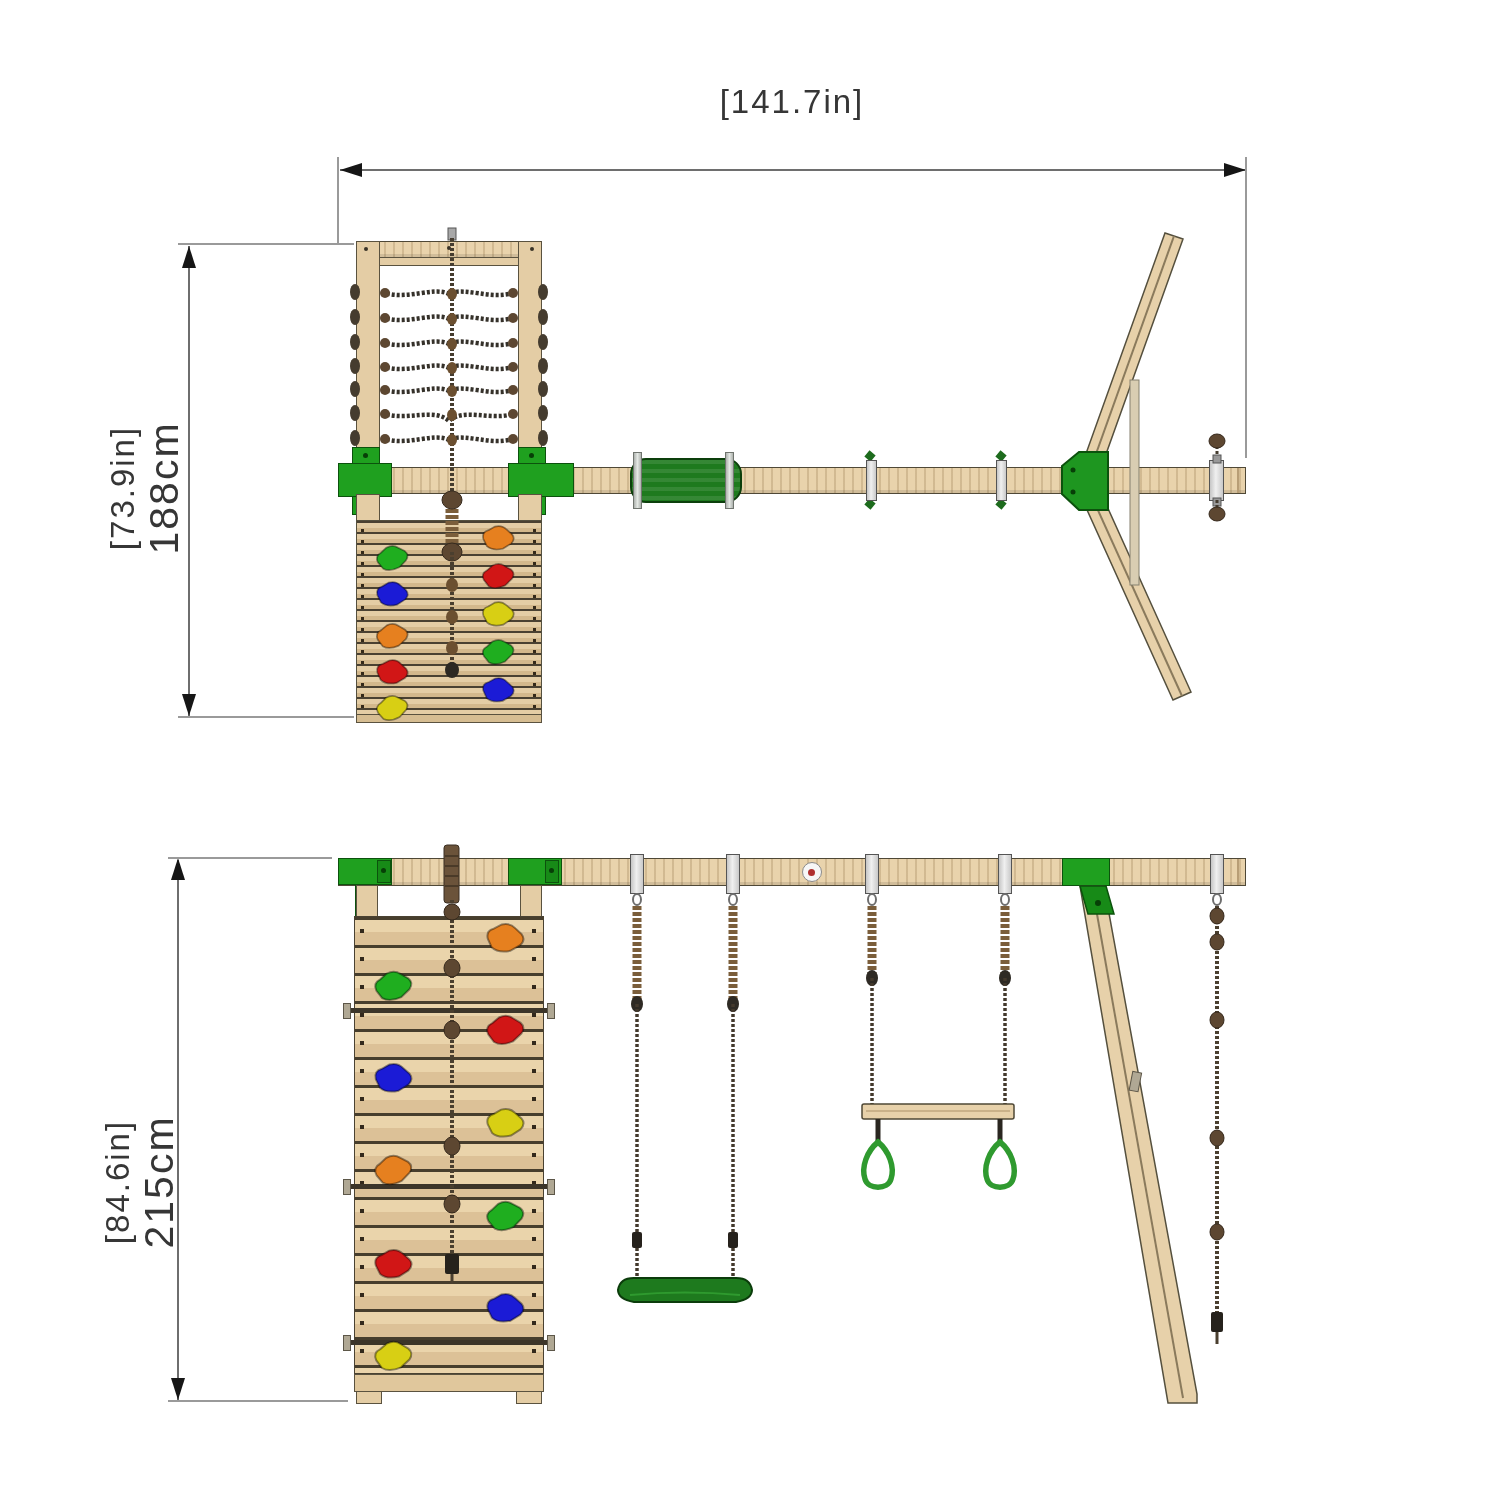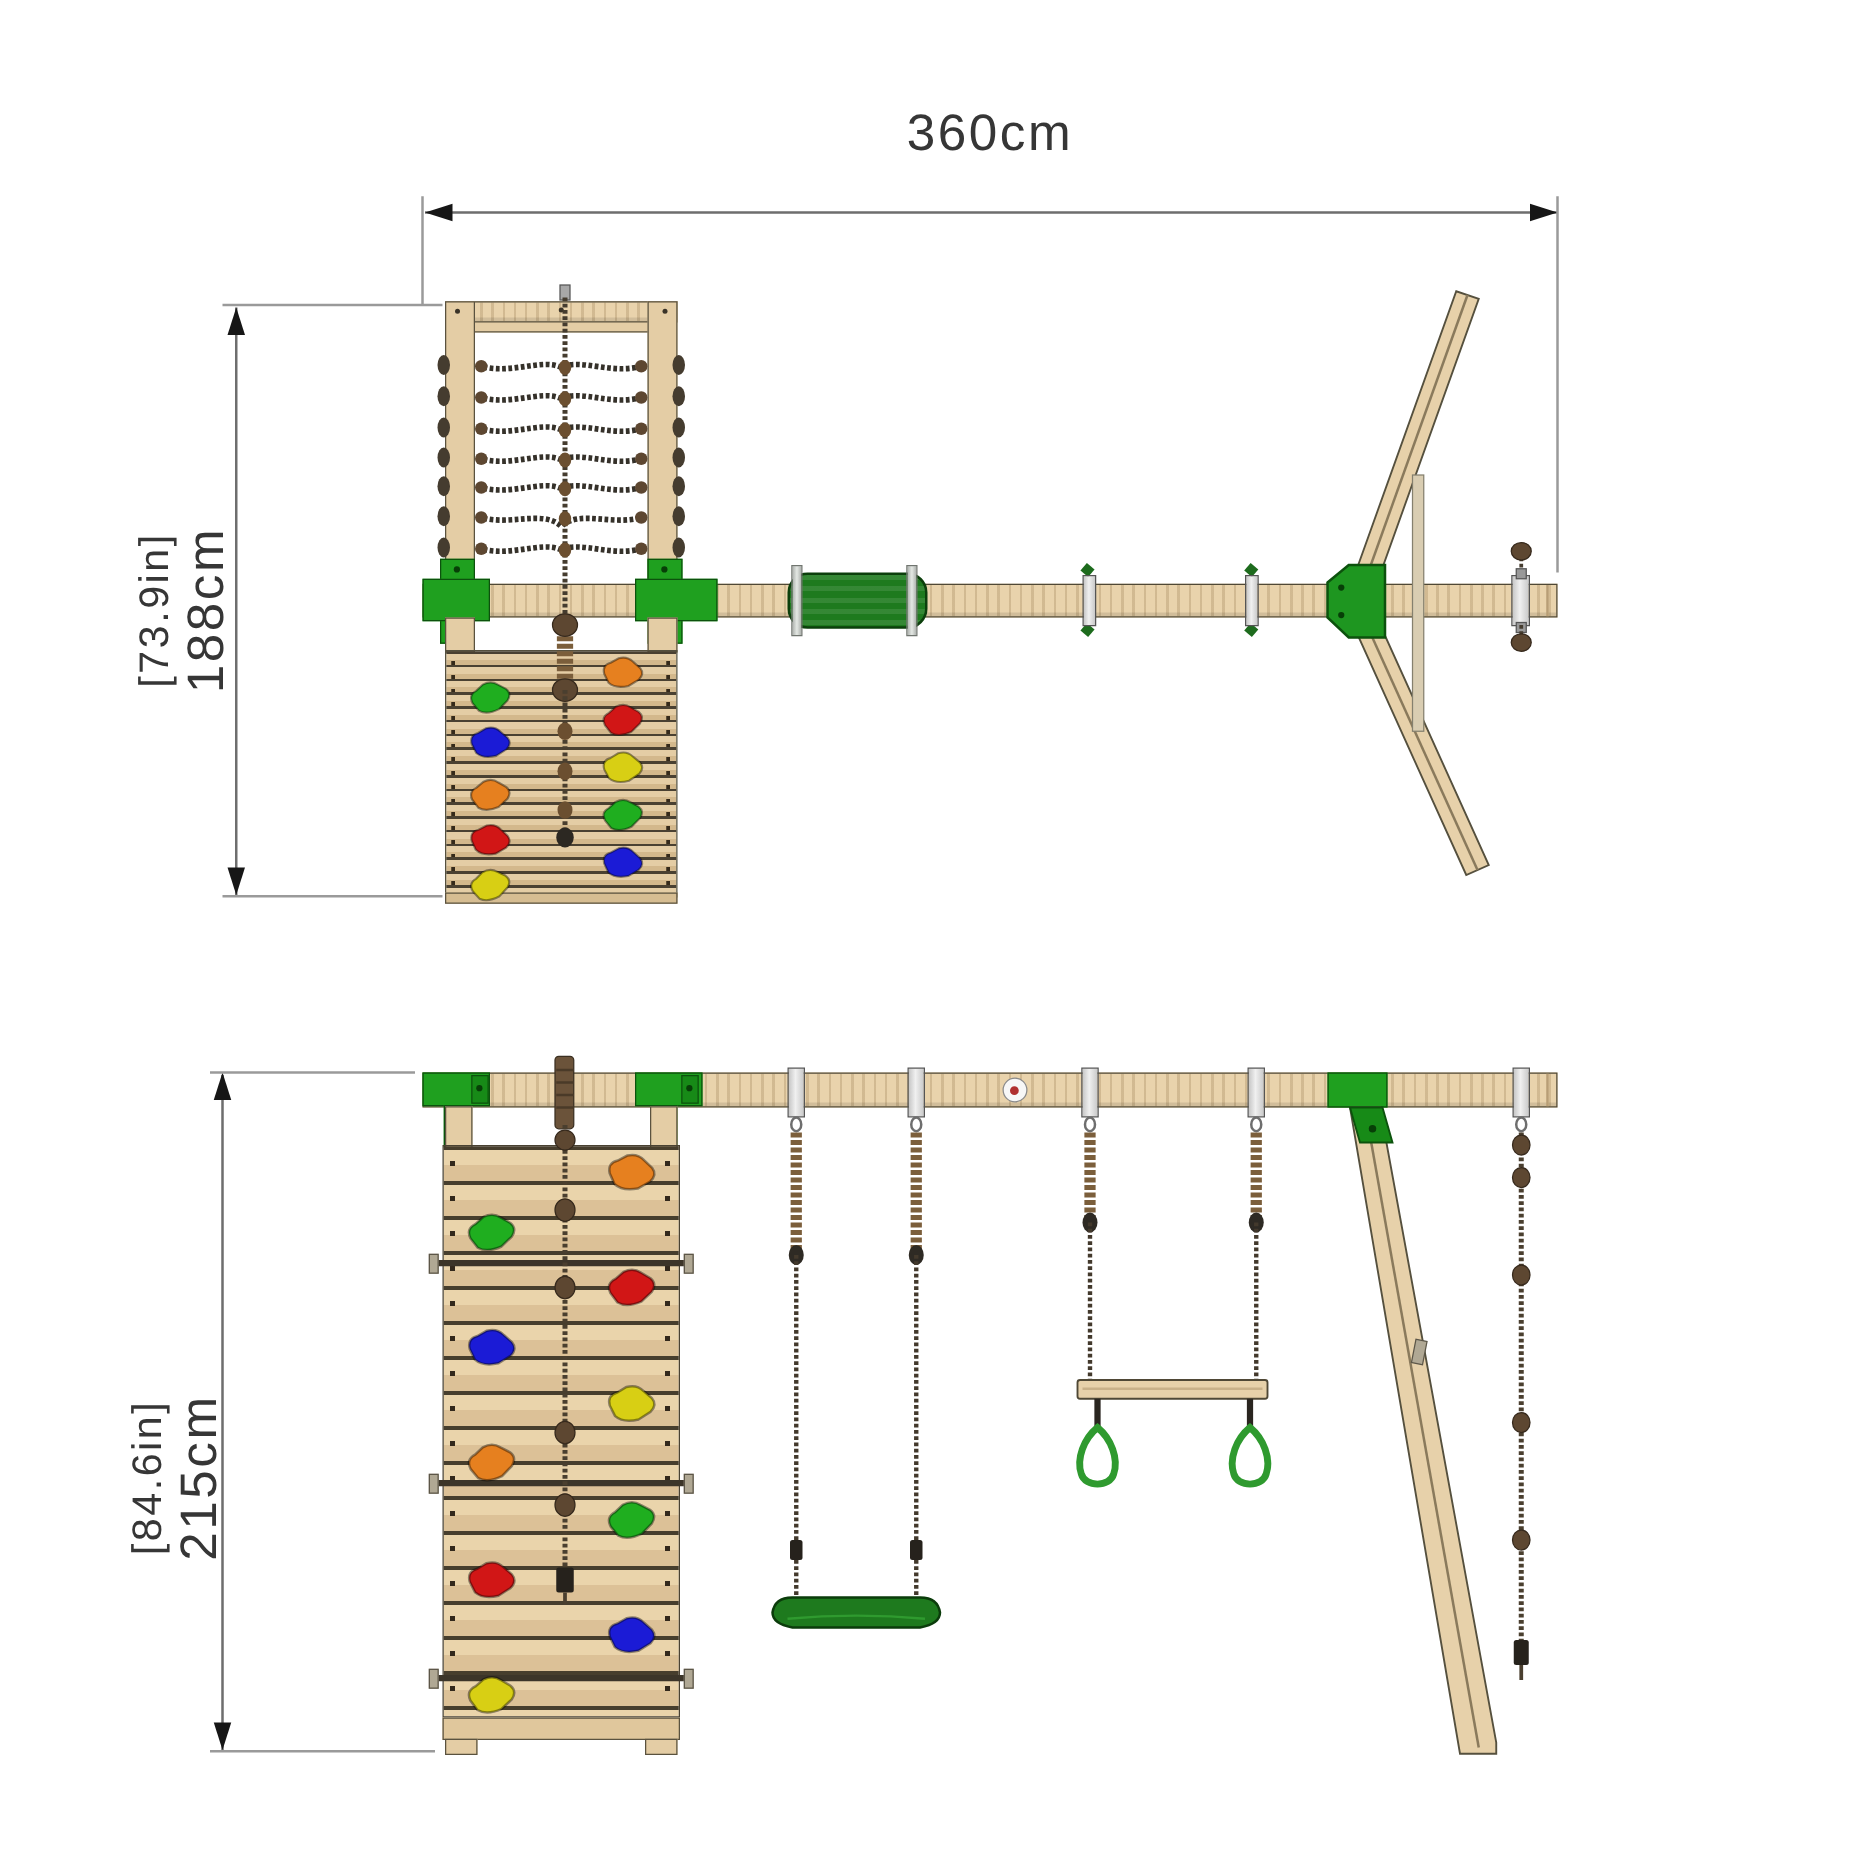--- a/index.html
+++ b/index.html
@@ -48,21 +48,21 @@
   .overlay{position:absolute;left:0;top:0;pointer-events:none;}
 </style>
 </head>
 <body>
 
 <div class="scene">
 
   <div>
 
     <div class="dimtxt" style="left:642px;top:84px;width:300px;">
-      <div class="cm-txt">360cm</div>
+      <div class="in-txt">[141.7in]</div>
     </div>
     <div class="dimline" style="left:340px;top:169px;width:906px;height:2px;"></div>
     <div class="arr l" style="left:340px;top:163px;"></div>
     <div class="arr r" style="left:1224px;top:163px;"></div>
     <div class="extline" style="left:337px;top:157px;width:2px;height:87px;"></div>
     <div class="extline" style="left:1245px;top:157px;width:2px;height:301px;"></div>
 
     <div class="dimtxt rot" style="left:36px;top:433px;width:220px;height:110px;">
       <div class="in-txt">[73.9in]</div>
       <div class="cm-txt">188cm</div>

